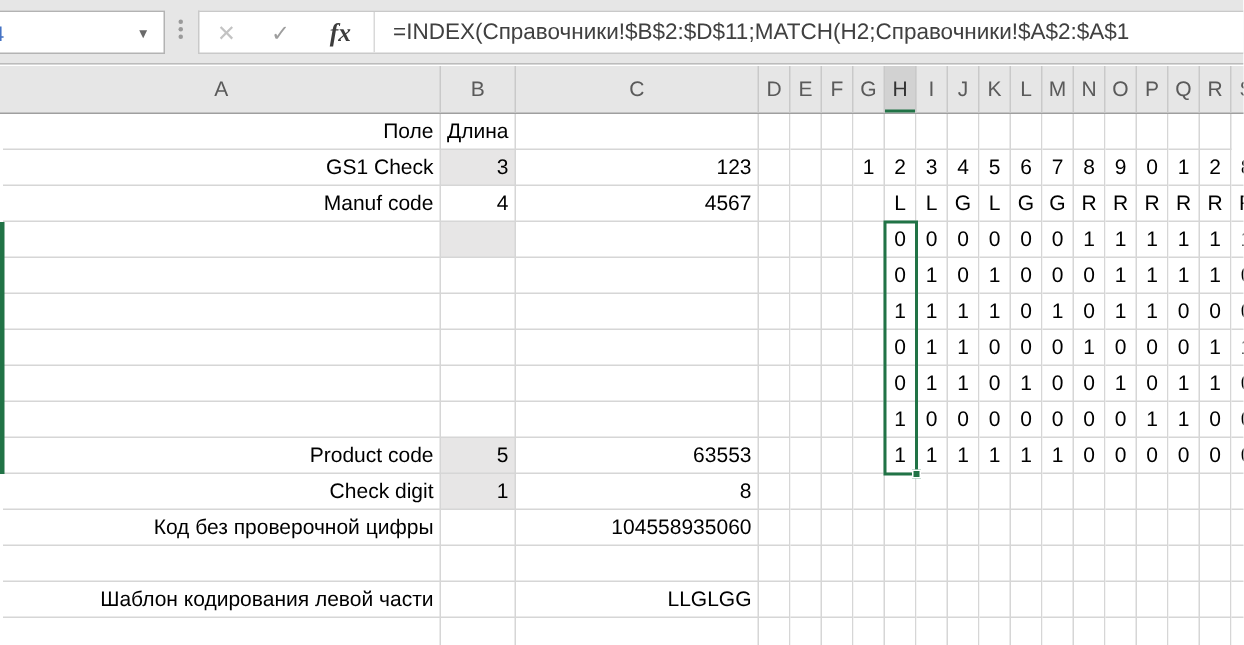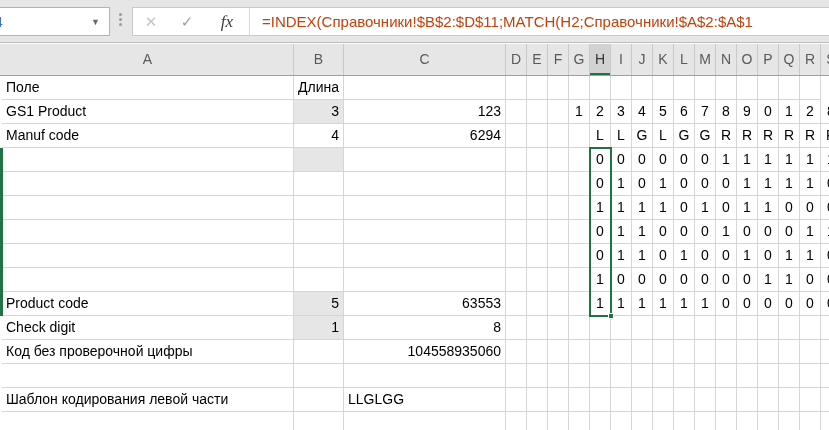--- a/index.html
+++ b/index.html
@@ -16,41 +16,41 @@
   .nb-arrow { position: absolute; right: 9px; top: 9px; font-size: 9px; color: #6a6a6a; }
   .fb-dots { position: absolute; left: 119px; top: 13px; display: flex; flex-direction: column; gap: 2px; }
   .fb-dots span { width: 3px; height: 3px; background: #9a9a9a; border-radius: 50%; }
   .formula-area { position: absolute; left: 132px; top: 7px; right: 0; height: 29px;
                   background: #fff; border: 1px solid #c9c9c9; border-right: none;
                   display: flex; align-items: stretch; overflow: hidden; }
   .fb-btn { width: 36px; display: flex; align-items: center; justify-content: center; }
   .fb-x { color: #c3c3c3; font-size: 15px; }
   .fb-check { color: #9e9e9e; font-size: 15px; }
   .fb-fx { width: 44px; font-family: "Liberation Serif", serif; font-style: italic;
-           font-weight: 400; font-size: 17px; color: #3d3d3d; }
+           font-weight: 700; font-size: 17px; color: #3d3d3d; }
   .fb-sep { width: 1px; background: #d9d9d9; }
   .formula-text { flex: 1; display: flex; align-items: center; padding-left: 12px;
-                  font-size: 15px; color: #c2410c; white-space: nowrap; overflow: hidden; }
+                  font-size: 15px; color: #404040; white-space: nowrap; overflow: hidden; }
 
   
   .grid-cols { display: grid; grid-template-columns: 2px 292px 50px 162px repeat(16, 21px); }
   .col-headers { position: absolute; top: 44px; left: 0; width: 842px; height: 32px;
                  background: #e6e6e6; border-bottom: 1px solid #9f9f9f; }
   .col-h { height: 31px; line-height: 31px; text-align: center; font-size: 14px;
            color: #5a5a5a; border-right: 1px solid #c9c9c9; overflow: hidden; }
   .col-h.sel { background: #d2d2d2; color: #333; box-shadow: inset 0 -2px 0 #217346; }
   .hdr-stub { border: none; }
 
   
   .rows { position: absolute; top: 76px; left: 0; width: 842px; }
   .srow { height: 24px; }
   .cell { height: 24px; line-height: 23px; font-size: 14px; color: #000;
           border-right: 1px solid #d6d6d6; border-bottom: 1px solid #d6d6d6;
           padding: 0 4px; white-space: nowrap; overflow: hidden; background: #fff; }
-  .cell.al { text-align: left; }
+  .cell.al { text-align: right; }
   .cell.ar { text-align: right; }
   .cell.ac { text-align: center; padding: 0; }
   .cell.fill { background: #e7e6e6; }
   .stub { background: #fff; border: none; }
 
   
   .row-indicator { position: absolute; left: 0; top: 148px; width: 3px; height: 168px;
                    background: #217346; }
   .selection-border { position: absolute; left: 589px; top: 147px; width: 23px; height: 170px;
                       border: 2px solid #217346; pointer-events: none; }
@@ -121,21 +121,21 @@
         <div class="cell ac"></div>
         <div class="cell ac"></div>
         <div class="cell ac"></div>
         <div class="cell ac"></div>
         <div class="cell ac"></div>
         <div class="cell ac"></div>
         <div class="cell ac"></div>
       </div>
       <div class="srow grid-cols">
         <div class="cell stub"></div>
-        <div class="cell al">GS1 Product</div>
+        <div class="cell al">GS1 Check</div>
         <div class="cell ar fill">3</div>
         <div class="cell ar">123</div>
         <div class="cell ac"></div>
         <div class="cell ac"></div>
         <div class="cell ac"></div>
         <div class="cell ac">1</div>
         <div class="cell ac">2</div>
         <div class="cell ac">3</div>
         <div class="cell ac">4</div>
         <div class="cell ac">5</div>
@@ -145,21 +145,21 @@
         <div class="cell ac">9</div>
         <div class="cell ac">0</div>
         <div class="cell ac">1</div>
         <div class="cell ac">2</div>
         <div class="cell ac">8</div>
       </div>
       <div class="srow grid-cols">
         <div class="cell stub"></div>
         <div class="cell al">Manuf code</div>
         <div class="cell ar">4</div>
-        <div class="cell ar">6294</div>
+        <div class="cell ar">4567</div>
         <div class="cell ac"></div>
         <div class="cell ac"></div>
         <div class="cell ac"></div>
         <div class="cell ac"></div>
         <div class="cell ac">L</div>
         <div class="cell ac">L</div>
         <div class="cell ac">G</div>
         <div class="cell ac">L</div>
         <div class="cell ac">G</div>
         <div class="cell ac">G</div>

